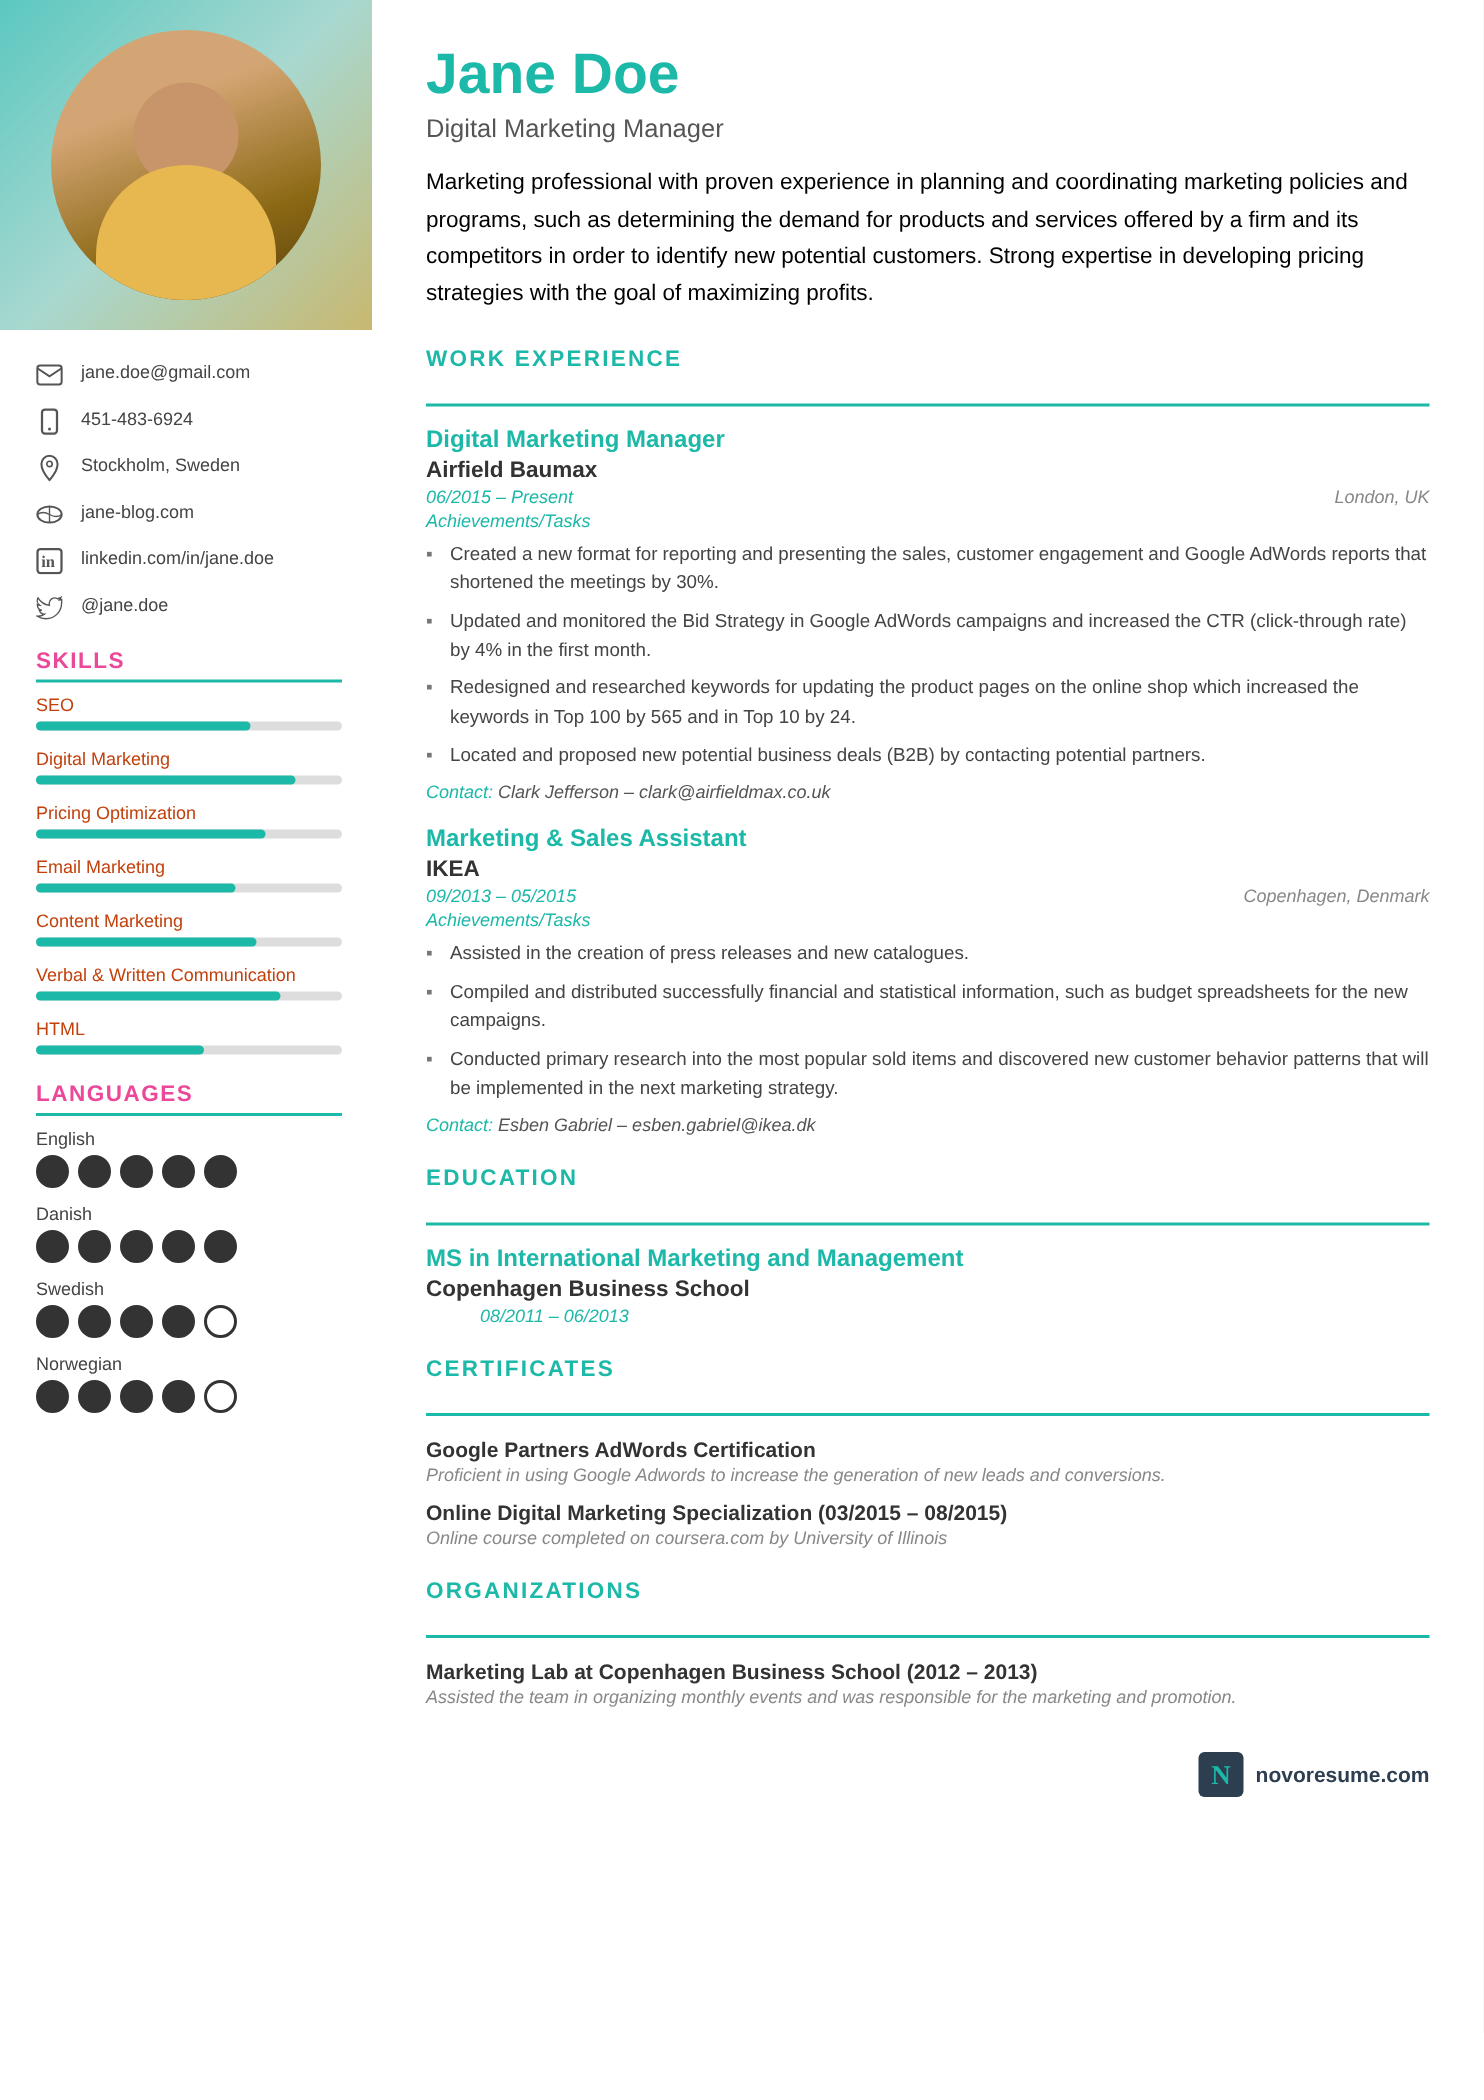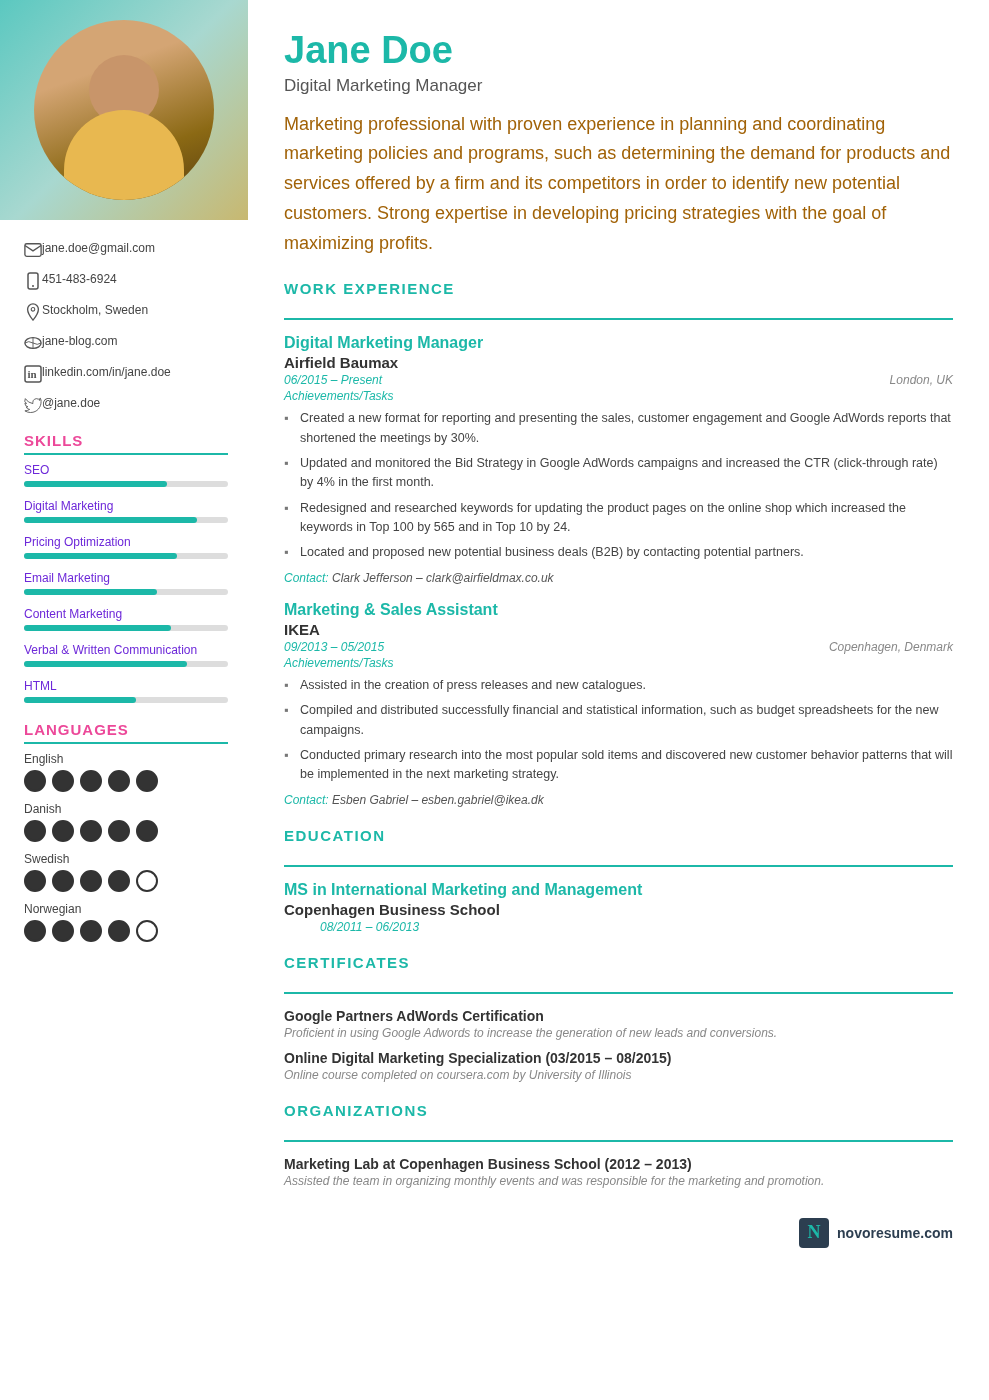--- a/index.html
+++ b/index.html
@@ -63,21 +63,21 @@
       bottom: 0;
       left: 30px;
     }
     .sidebar-content {
       padding: 20px 20px 20px 24px;
     }
     .contact-item {
       display: flex;
       align-items: flex-start;
       margin-bottom: 12px;
-      gap: 0;
+      gap: 12px;
     }
     .contact-icon {
       width: 18px;
       height: 18px;
       flex-shrink: 0;
       margin-top: 1px;
     }
     .contact-text {
       font-size: 12px;
       color: #444;
@@ -92,21 +92,21 @@
       margin-top: 18px;
       margin-bottom: 8px;
       border-bottom: 2px solid #1cb8a8;
       padding-bottom: 4px;
     }
     .skill-item {
       margin-bottom: 12px;
     }
     .skill-name {
       font-size: 12px;
-      color: #6d28d9;
+      color: #c2410c;
       margin-bottom: 4px;
     }
     .skill-bar-bg {
       width: 100%;
       height: 6px;
       background: #ddd;
       border-radius: 3px;
     }
     .skill-bar-fill {
       height: 6px;
@@ -150,22 +150,22 @@
       line-height: 1.1;
       margin-bottom: 4px;
     }
     .header-title {
       font-size: 17px;
       color: #555;
       margin-bottom: 14px;
       font-weight: 400;
     }
     .header-summary {
-      font-size: 18px;
-      color: #a16207;
+      font-size: 15px;
+      color: #000000;
       line-height: 1.65;
       margin-bottom: 22px;
     }
     .section-title-right {
       font-size: 15px;
       font-weight: 700;
       color: #1cb8a8;
       letter-spacing: 1.5px;
       text-transform: uppercase;
       border-bottom: 2px solid #1cb8a8;

